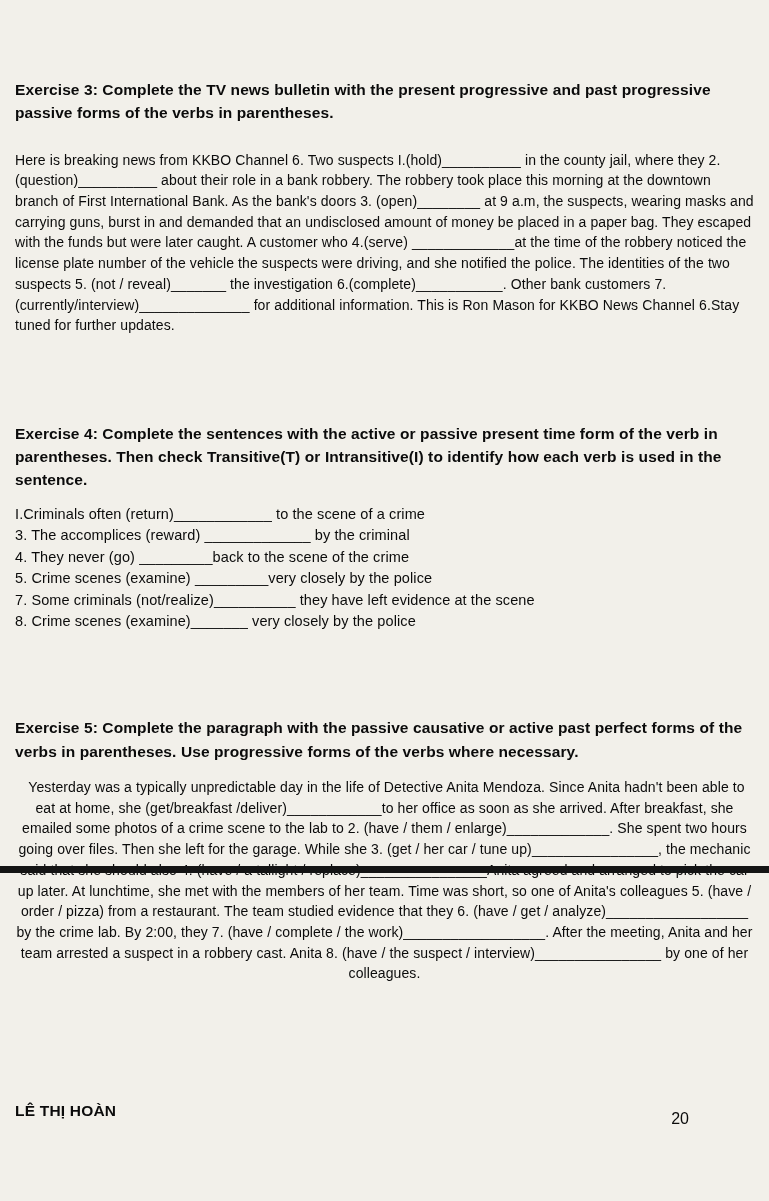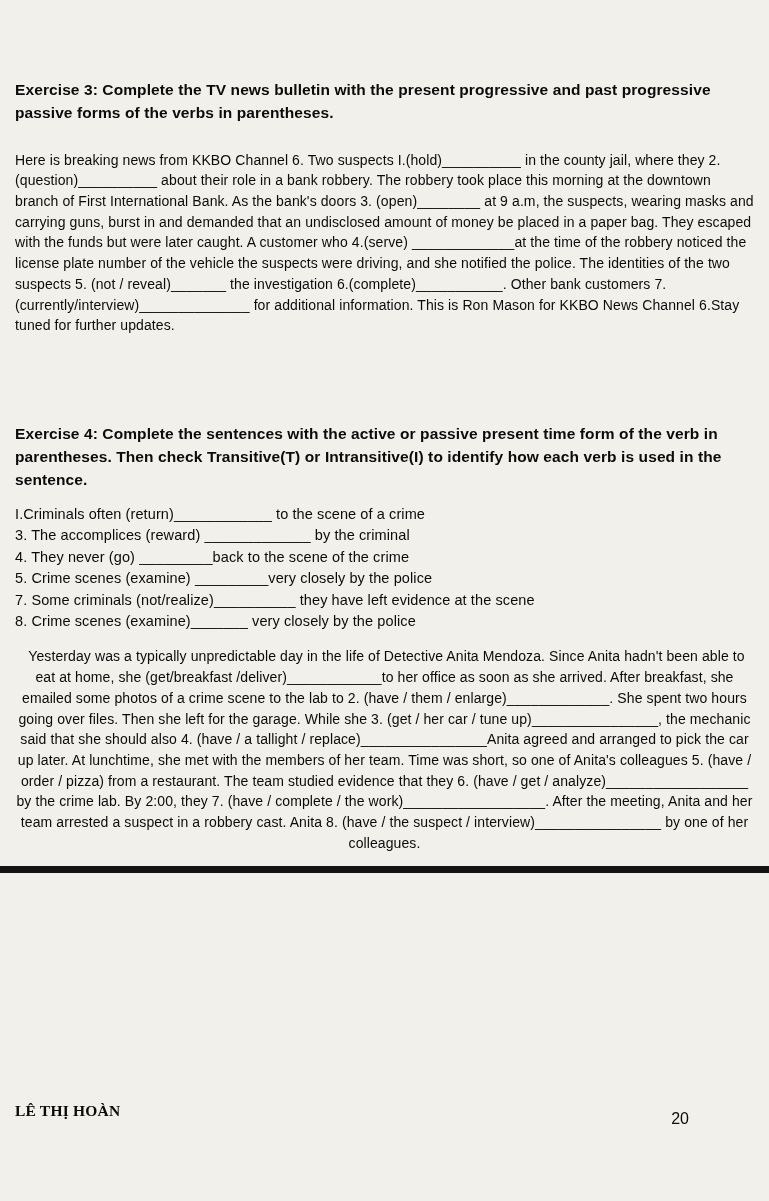--- a/index.html
+++ b/index.html
@@ -53,21 +53,20 @@
     font-size: 16px;
     font-weight: normal;
   }
   .footer-author {
     position: absolute;
     top: 1102px;
     left: 15px;
     font-size: 15.5px;
     font-weight: bold;
     letter-spacing: 0.2px;
-    font-family: Liberation Serif, serif;
   }
   .bottom-bar {
     position: absolute;
     left: 0;
     bottom: 0;
     width: 769px;
     height: 7px;
     background: #141414;
   }
 </style>
@@ -84,20 +83,21 @@
 
   <div class="ex4-list">
     <div class="li">I.Criminals often (return)____________ to the scene of a crime</div>
     <div class="li">3. The accomplices (reward) _____________ by the criminal</div>
     <div class="li">4. They never (go) _________back to the scene of the crime</div>
     <div class="li">5. Crime scenes (examine) _________very closely by the police</div>
     <div class="li">7. Some criminals (not/realize)__________ they have left evidence at the scene</div>
     <div class="li">8. Crime scenes (examine)_______ very closely by the police</div>
   </div>
 
+  <div class="ex-title ex5-title">Exercise 5: Complete the paragraph with the passive causative or active past perfect forms of the verbs in parentheses. Use progressive forms of the verbs where necessary.</div>
 
   <div class="ex-body ex5-body"> Yesterday was a typically unpredictable day in the life of Detective Anita Mendoza. Since Anita hadn't been able to eat at home, she (get/breakfast /deliver)____________to her office as soon as she arrived. After breakfast, she emailed some photos of a crime scene to the lab to 2. (have / them / enlarge)_____________. She spent two hours going over files. Then she left for the garage. While she 3. (get / her car / tune up)________________, the mechanic said that she should also 4. (have / a tallight / replace)________________Anita agreed and arranged to pick the car up later. At lunchtime, she met with the members of her team. Time was short, so one of Anita's colleagues 5. (have / order / pizza) from a restaurant. The team studied evidence that they 6. (have / get / analyze)__________________ by the crime lab. By 2:00, they 7. (have / complete / the work)__________________. After the meeting, Anita and her team arrested a suspect in a robbery cast. Anita 8. (have / the suspect / interview)________________ by one of her colleagues.</div>
 
   <div class="page-number">20</div>
 
   <div class="footer-author">LÊ THỊ HOÀN</div>
 
   <div class="bottom-bar"></div>
 
 </div>

